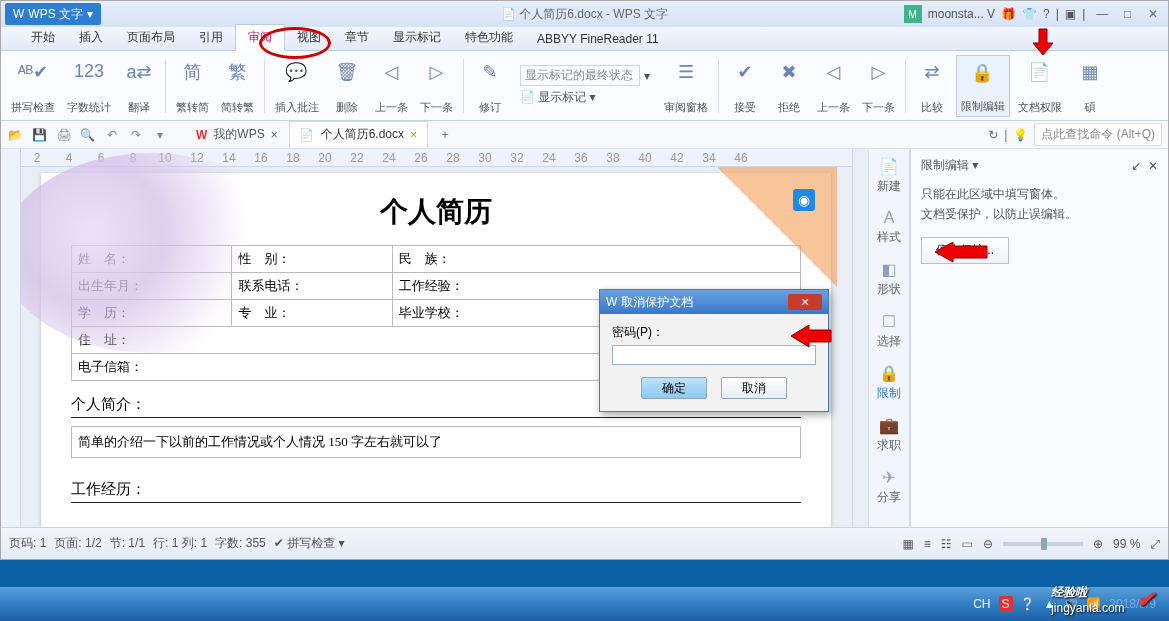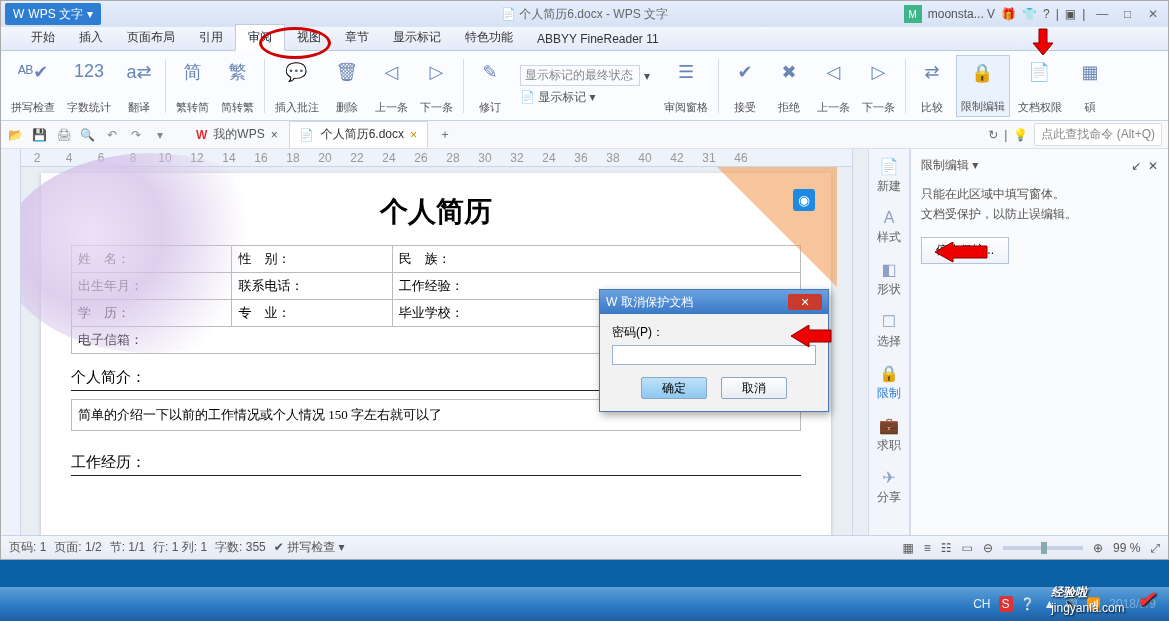--- a/index.html
+++ b/index.html
@@ -6,21 +6,21 @@
 body{background:#0b5fa5;overflow:hidden;width:1169px;height:621px;}
 .app{background:#fff;position:relative;width:1169px;height:560px;border:1px solid #aaa;}
 .titlebar{height:26px;background:linear-gradient(#e6eefc,#d6e2f5);display:flex;align-items:center;padding:0 4px;position:relative;}
 .app-btn{background:#2d7dd2;color:#fff;height:22px;padding:2px 8px;display:flex;align-items:center;gap:4px;border-radius:2px;}
 .titlebar .center{position:absolute;left:0;right:0;text-align:center;color:#666;pointer-events:none;}
 .titlebar .right{margin-left:auto;display:flex;align-items:center;gap:6px;color:#555;}
 .avatar{width:18px;height:18px;background:#3eb489;color:#fff;display:flex;align-items:center;justify-content:center;font-size:10px;}
 .winbtns span{display:inline-block;width:22px;text-align:center;color:#666;}
 .menubar{height:24px;background:linear-gradient(#f3f6fd,#e3eaf8);display:flex;align-items:flex-end;padding-left:18px;gap:0;border-bottom:1px solid #bcd;}
 .menubar .tab{padding:4px 12px;color:#333;cursor:pointer;}
-.menubar .tab.active{background:#fff;border:1px solid #bcd;border-bottom:1px solid #fff;position:relative;top:1px;color:#0f172a;}
+.menubar .tab.active{background:#fff;border:1px solid #bcd;border-bottom:1px solid #fff;position:relative;top:1px;color:#be185d;}
 .red-oval{position:absolute;left:258px;top:26px;width:72px;height:32px;border:3px solid #d00000;border-radius:50%;pointer-events:none;z-index:50;}
 .ribbon{height:70px;background:#fafcff;border-bottom:1px solid #c8d2e6;display:flex;align-items:center;padding:2px 6px;gap:4px;overflow:hidden;}
 .rgroup{display:flex;flex-direction:column;align-items:center;justify-content:space-between;height:62px;padding:2px 4px;color:#555;min-width:40px;}
 .rgroup .ricon{font-size:18px;color:#6b86b5;height:30px;display:flex;align-items:center;justify-content:center;}
 .rgroup .rlbl{font-size:11px;color:#555;white-space:nowrap;}
 .rsep{width:1px;height:54px;background:#d6dde9;margin:0 2px;}
 .rmid{display:flex;flex-direction:column;gap:3px;padding:4px 6px;font-size:11px;color:#555;}
 .rmid .row{display:flex;align-items:center;gap:4px;}
 .smallbox{border:1px solid #cbd6ea;padding:1px 4px;min-width:120px;color:#888;}
 .sel .ricon{color:#c5843a;}
@@ -52,21 +52,21 @@
 .scroll-side{width:16px;background:#e9edf4;border-left:1px solid #ccd6e8;}
 .iconbar{width:42px;background:#f2f5fb;border-left:1px solid #d5dcec;border-right:1px solid #d5dcec;display:flex;flex-direction:column;align-items:center;padding-top:8px;gap:14px;font-size:11px;color:#666;}
 .iconbar .itm{display:flex;flex-direction:column;align-items:center;gap:2px;}
 .iconbar .itm .ic{font-size:16px;color:#8da2c0;}
 .iconbar .itm.blue .ic{color:#2d7dd2;}
 .panel{width:258px;background:#fafbfd;border-left:1px solid #d5dcec;padding:8px 10px;}
 .panel .hd{display:flex;align-items:center;justify-content:space-between;color:#555;margin-bottom:10px;}
 .panel .txt{color:#555;line-height:1.7;margin:8px 0 12px;}
 .stopbtn{border:1px solid #b7c2d6;background:linear-gradient(#fff,#eef2f9);padding:4px 14px;}
 .red-arrow-down{position:absolute;pointer-events:none;}
-.statusbar{position:absolute;left:0;right:0;bottom:0;height:24px;background:linear-gradient(#f2f5fb,#e5ebf6);border-top:1px solid #c8d2e6;display:flex;align-items:center;padding:0 8px;color:#555;gap:8px;font-size:11px;}
+.statusbar{position:absolute;left:0;right:0;bottom:0;height:32px;background:linear-gradient(#f2f5fb,#e5ebf6);border-top:1px solid #c8d2e6;display:flex;align-items:center;padding:0 8px;color:#555;gap:8px;font-size:11px;}
 .statusbar .right{margin-left:auto;display:flex;align-items:center;gap:10px;}
 .dialog{position:absolute;left:598px;top:288px;width:230px;background:#f2f2f2;border:1px solid #4a7ab5;box-shadow:2px 3px 8px rgba(0,0,0,.35);z-index:90;}
 .dialog .dtitle{height:24px;background:linear-gradient(#6aa1e1,#3a79c6);color:#fff;display:flex;align-items:center;padding:0 6px;gap:4px;font-size:12px;}
 .dialog .dtitle .dx{margin-left:auto;background:#c83a2b;color:#fff;border-radius:2px;width:34px;height:16px;display:flex;align-items:center;justify-content:center;font-size:11px;}
 .dialog .dbody{padding:10px 12px 12px;}
 .dialog .dbody label{display:block;margin-bottom:4px;}
 .dialog .dbody input{width:100%;height:20px;border:1px solid #9ab3d4;padding:1px 3px;}
 .dialog .dbtns{display:flex;justify-content:center;gap:14px;margin-top:12px;}
 .dialog .dbtns button{width:66px;height:22px;border:1px solid #8aa6c9;border-radius:2px;}
 .dialog .dbtns .ok{background:linear-gradient(#bfe1fa,#8ec8ef);}
@@ -268,21 +268,21 @@
           <span>24</span>
           <span>26</span>
           <span>28</span>
           <span>30</span>
           <span>32</span>
           <span>24</span>
           <span>36</span>
           <span>38</span>
           <span>40</span>
           <span>42</span>
-          <span>31</span>
+          <span>34</span>
           <span>46</span>
       </div>
       <div class="page">
         <div class="flower"></div>
         <div class="corner"></div>
         <div class="loc-pin">◉</div>
         <h1>个人简历</h1>
         <table class="resume-grid">
           <tbody>
               <tr>
@@ -294,20 +294,23 @@
                 <td>出生年月：</td>
                 <td>联系电话：</td>
                 <td>工作经验：</td>
               </tr>
           <tr>
                 <td>学　历：</td>
                 <td>专　业：</td>
                 <td>毕业学校：</td>
               </tr>
           <tr>
+                <td colspan="3">住　址：</td>
+              </tr>
+          <tr>
                 <td colspan="3">电子信箱：</td>
               </tr>
         </tbody>
           </table>
         <div class="sect">个人简介：</div>
         <div class="line"></div>
         <div class="intro">简单的介绍一下以前的工作情况或个人情况 150 字左右就可以了</div>
         <div class="sect" style="margin-top:22px">工作经历：</div>
         <div class="line"></div>
       </div>

